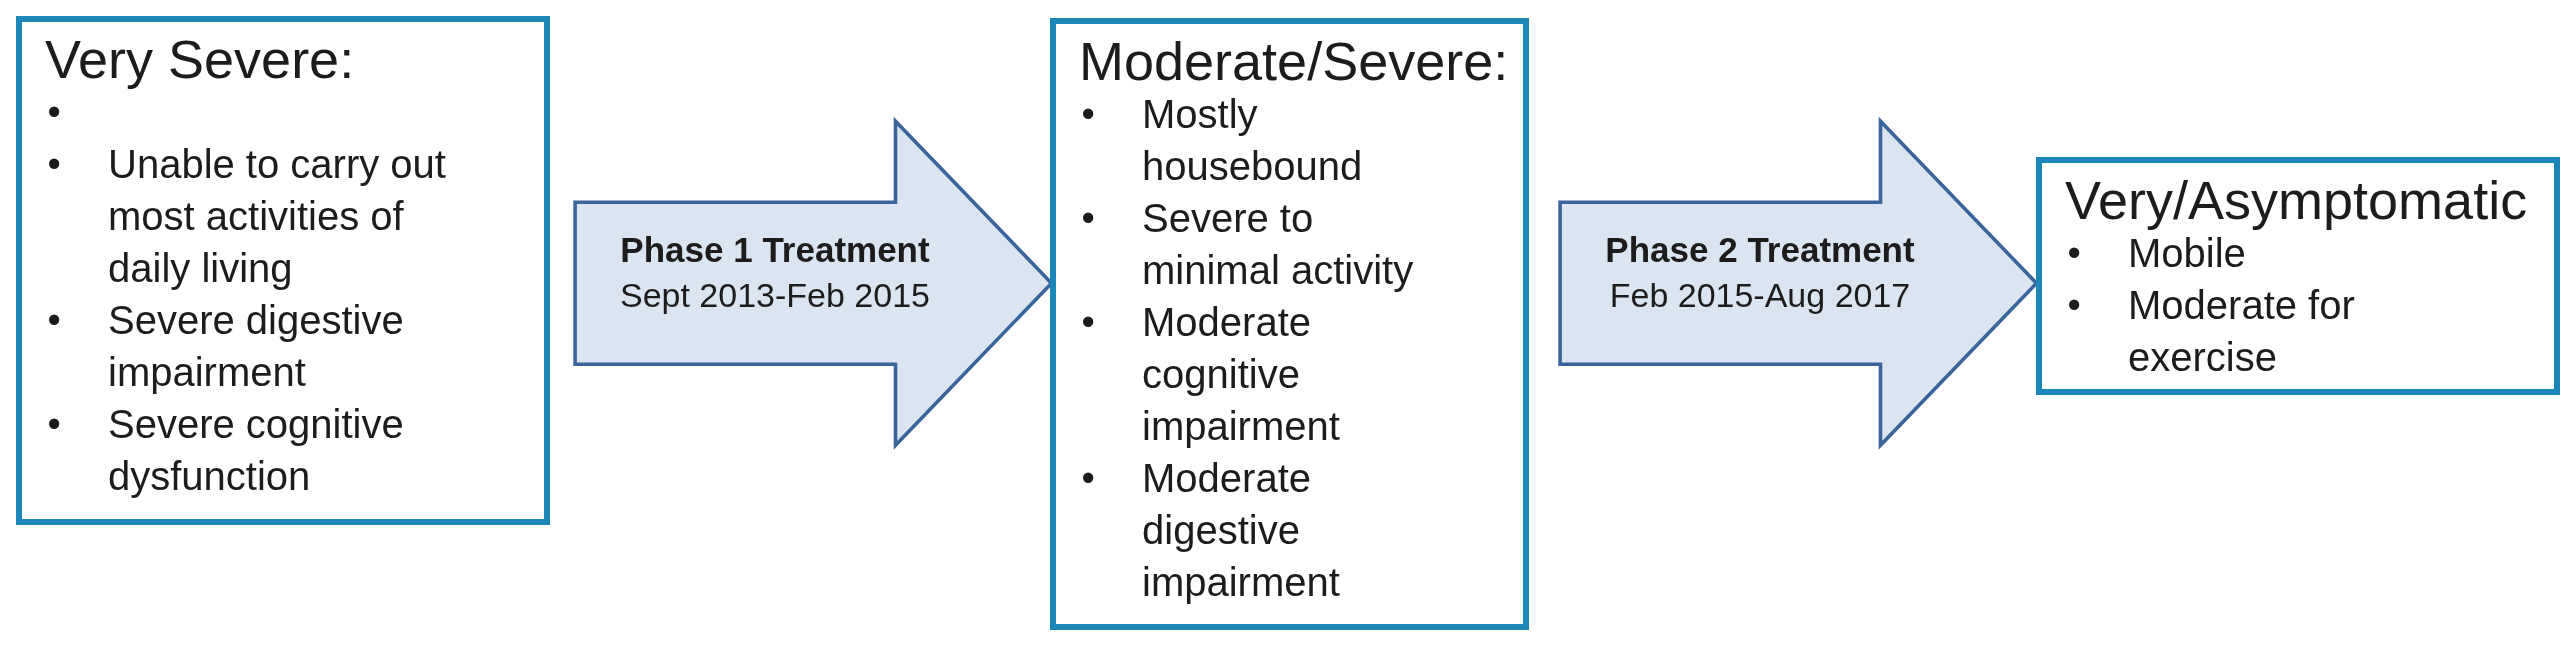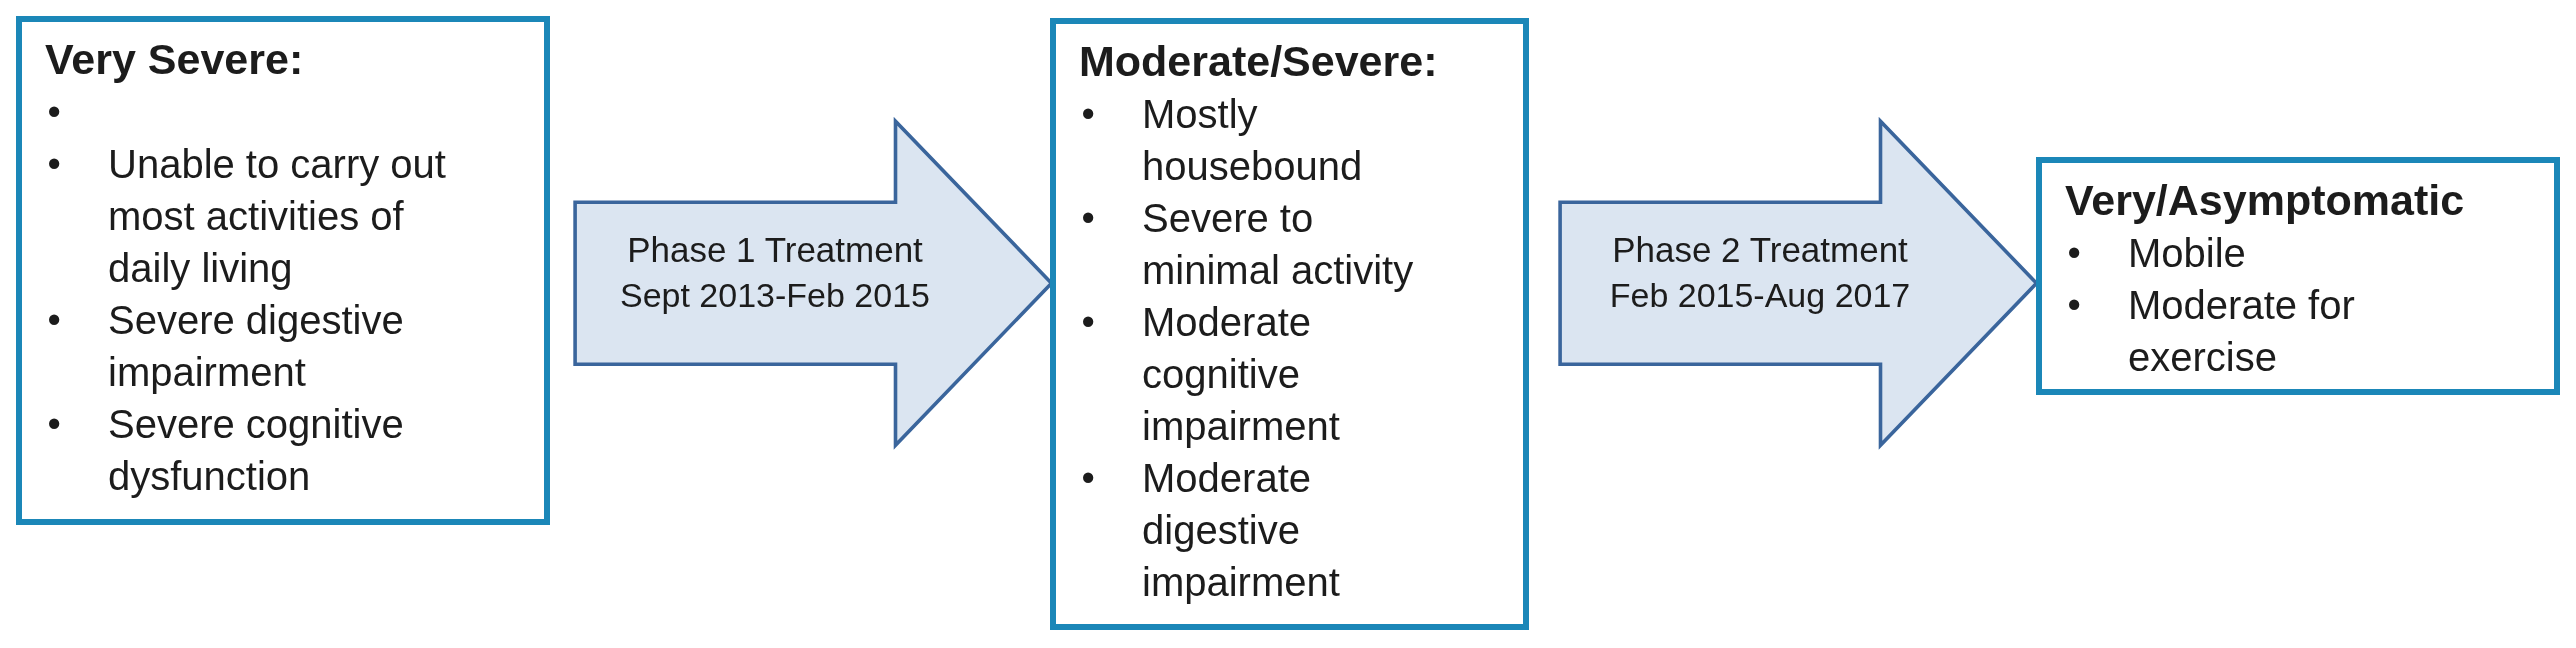--- a/index.html
+++ b/index.html
@@ -22,22 +22,22 @@
     position: absolute;
     border: 6px solid var(--box-border);
     background: #ffffff;
     padding: 10.8px 14.4px 10.8px 23px;
   }
   #box-very-severe   { left: 16px;   top: 16px;  width: 534px; height: 509px; }
   #box-moderate-severe { left: 1050px; top: 18px;  width: 479px; height: 612px; }
   #box-mild-asymptomatic { left: 2036px; top: 157px; width: 524px; height: 238px; }
 
   .stage-title {
-    font-size: 43px;
-    font-weight: 700;
+    font-size: 54px;
+    font-weight: 400;
     line-height: 53px;
     letter-spacing: 0px;
     white-space: pre-line;
   }
   .bullet-row { display: flex; align-items: flex-start; }
   .bullet-dot {
     flex: 0 0 63px;
     font-size: 38px;
     line-height: 52px;
     text-align: left;
@@ -53,21 +53,21 @@
   #arrow-phase1 { left: 571px;  top: 114px; }
   #arrow-phase2 { left: 1556px; top: 114px; }
   .arrow-wrap svg { position: absolute; left: 0; top: 0; width: 487px; height: 336px; }
   .arrow-label {
     position: absolute;
     left: 42px; top: 113px; width: 324px;
     text-align: center;
   }
   .arrow-label .phase {
     font-size: 35px;
-    font-weight: 400;
+    font-weight: 700;
     line-height: 46px;
   }
   .arrow-label .dates {
     font-size: 34px;
     font-weight: 400;
     line-height: 44px;
   }
 </style>
 </head>
 <body>

